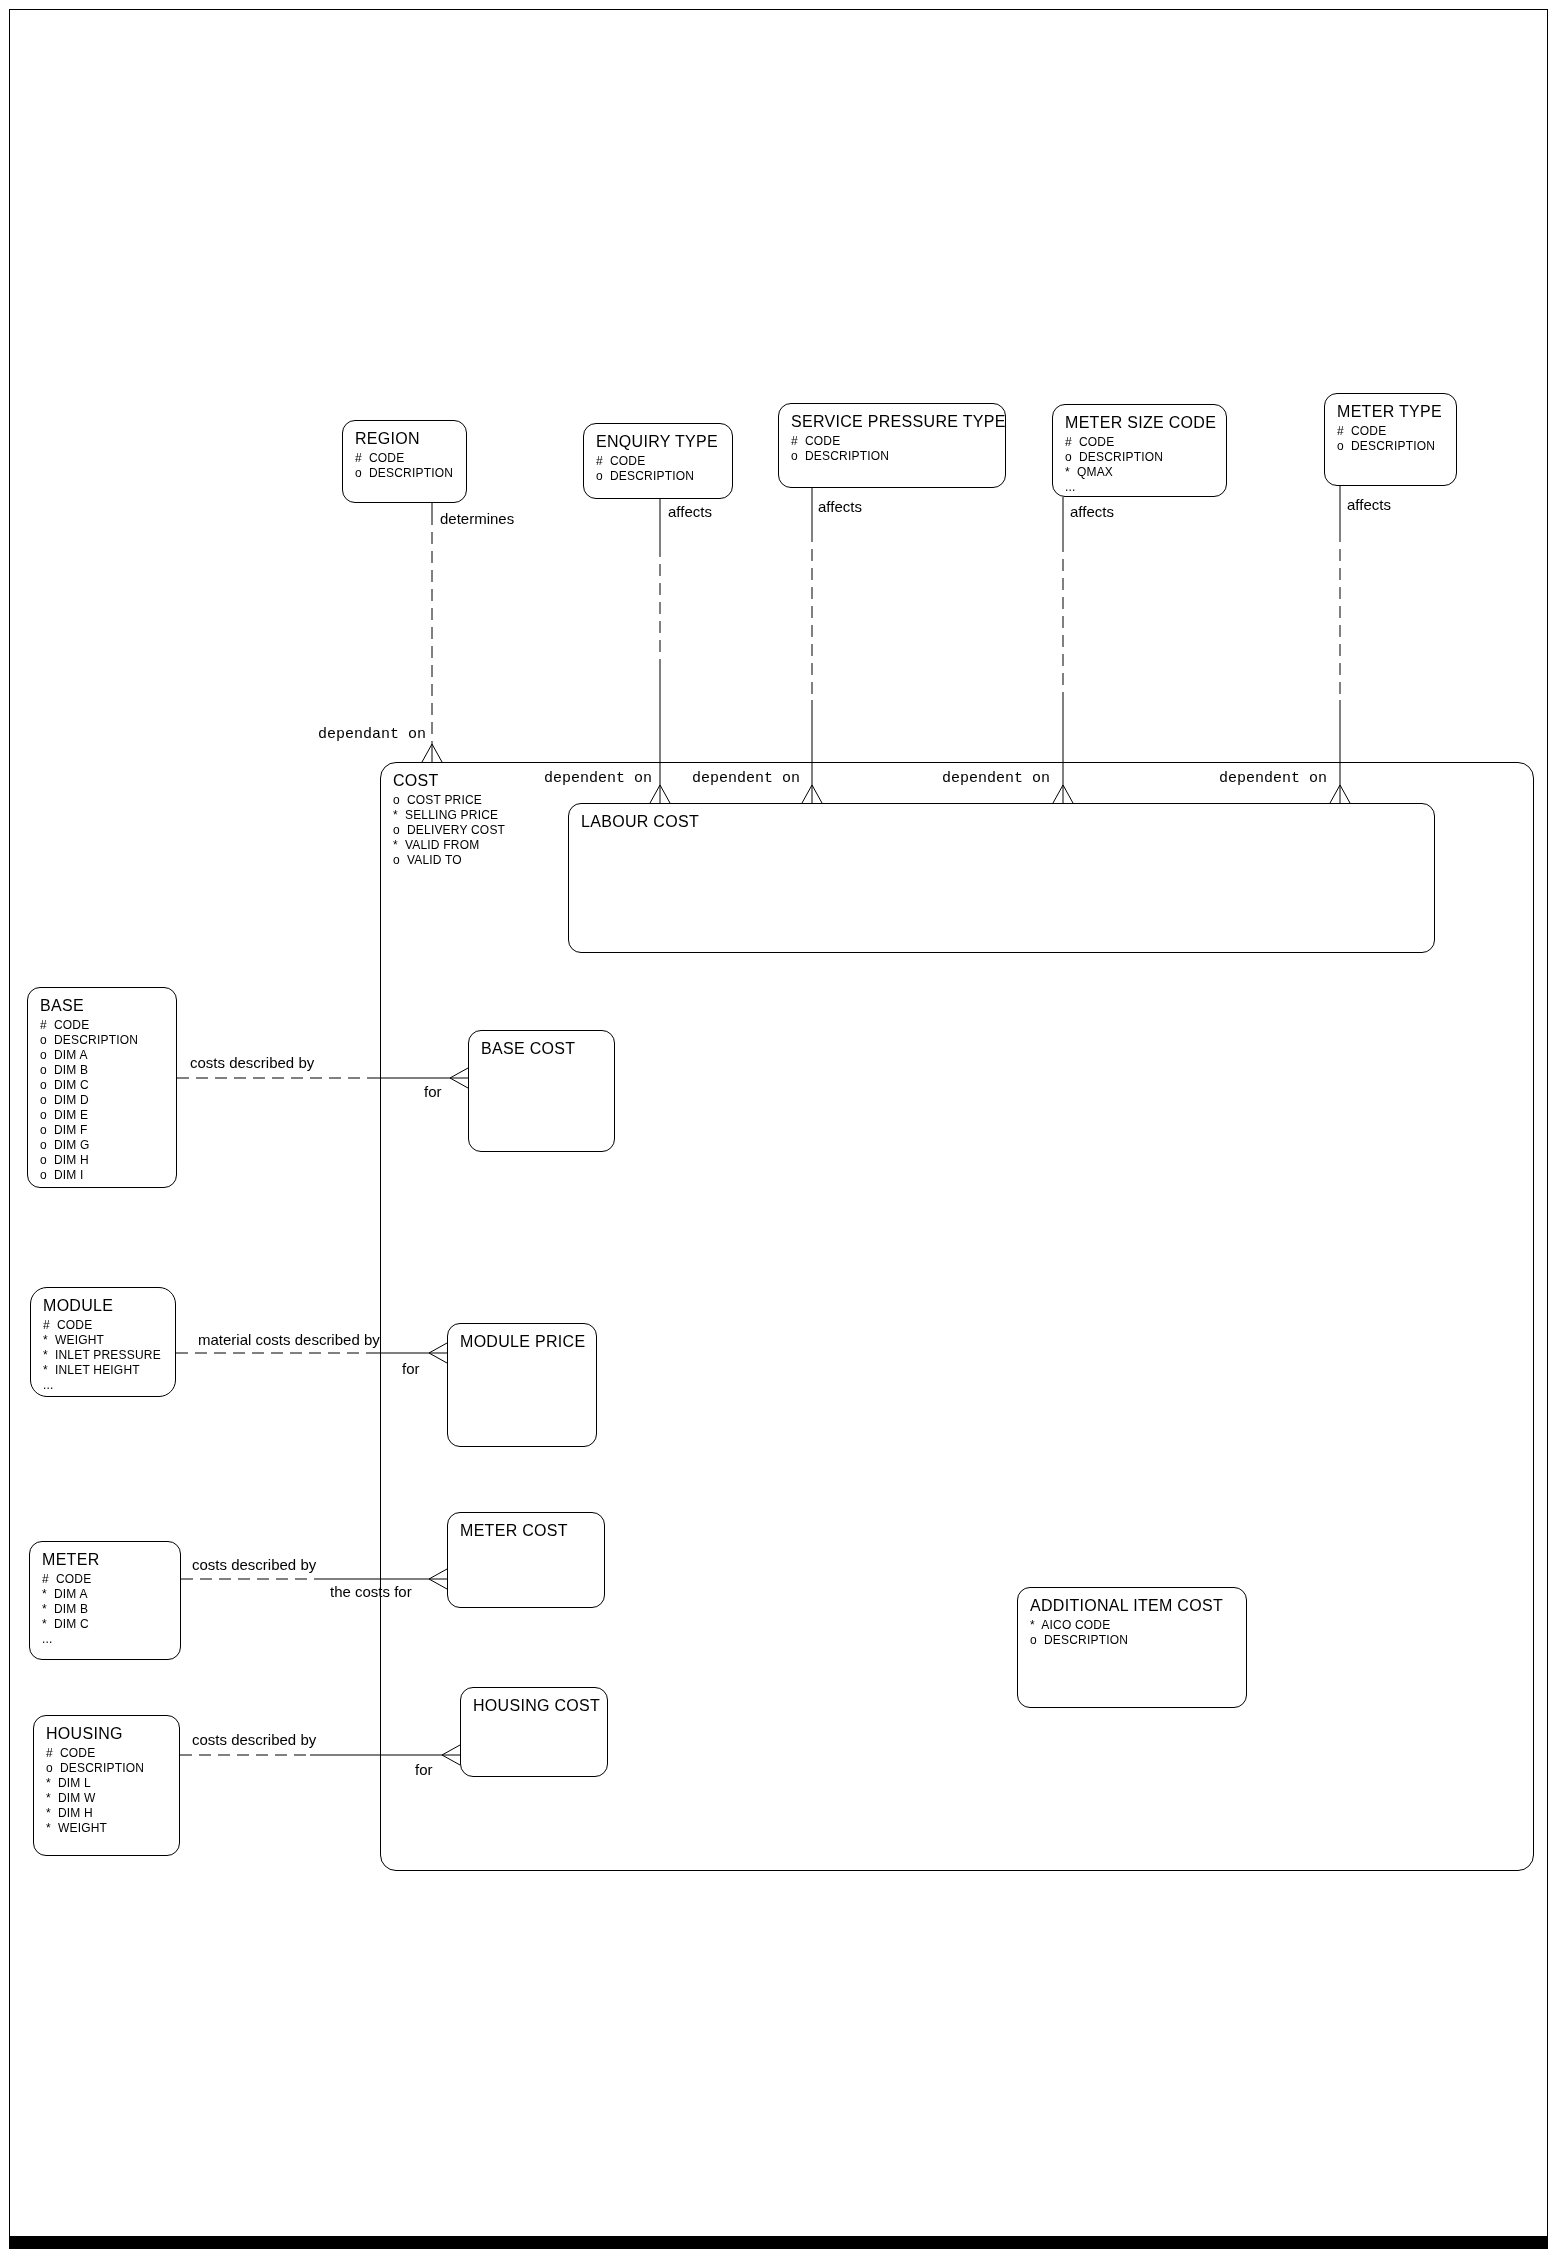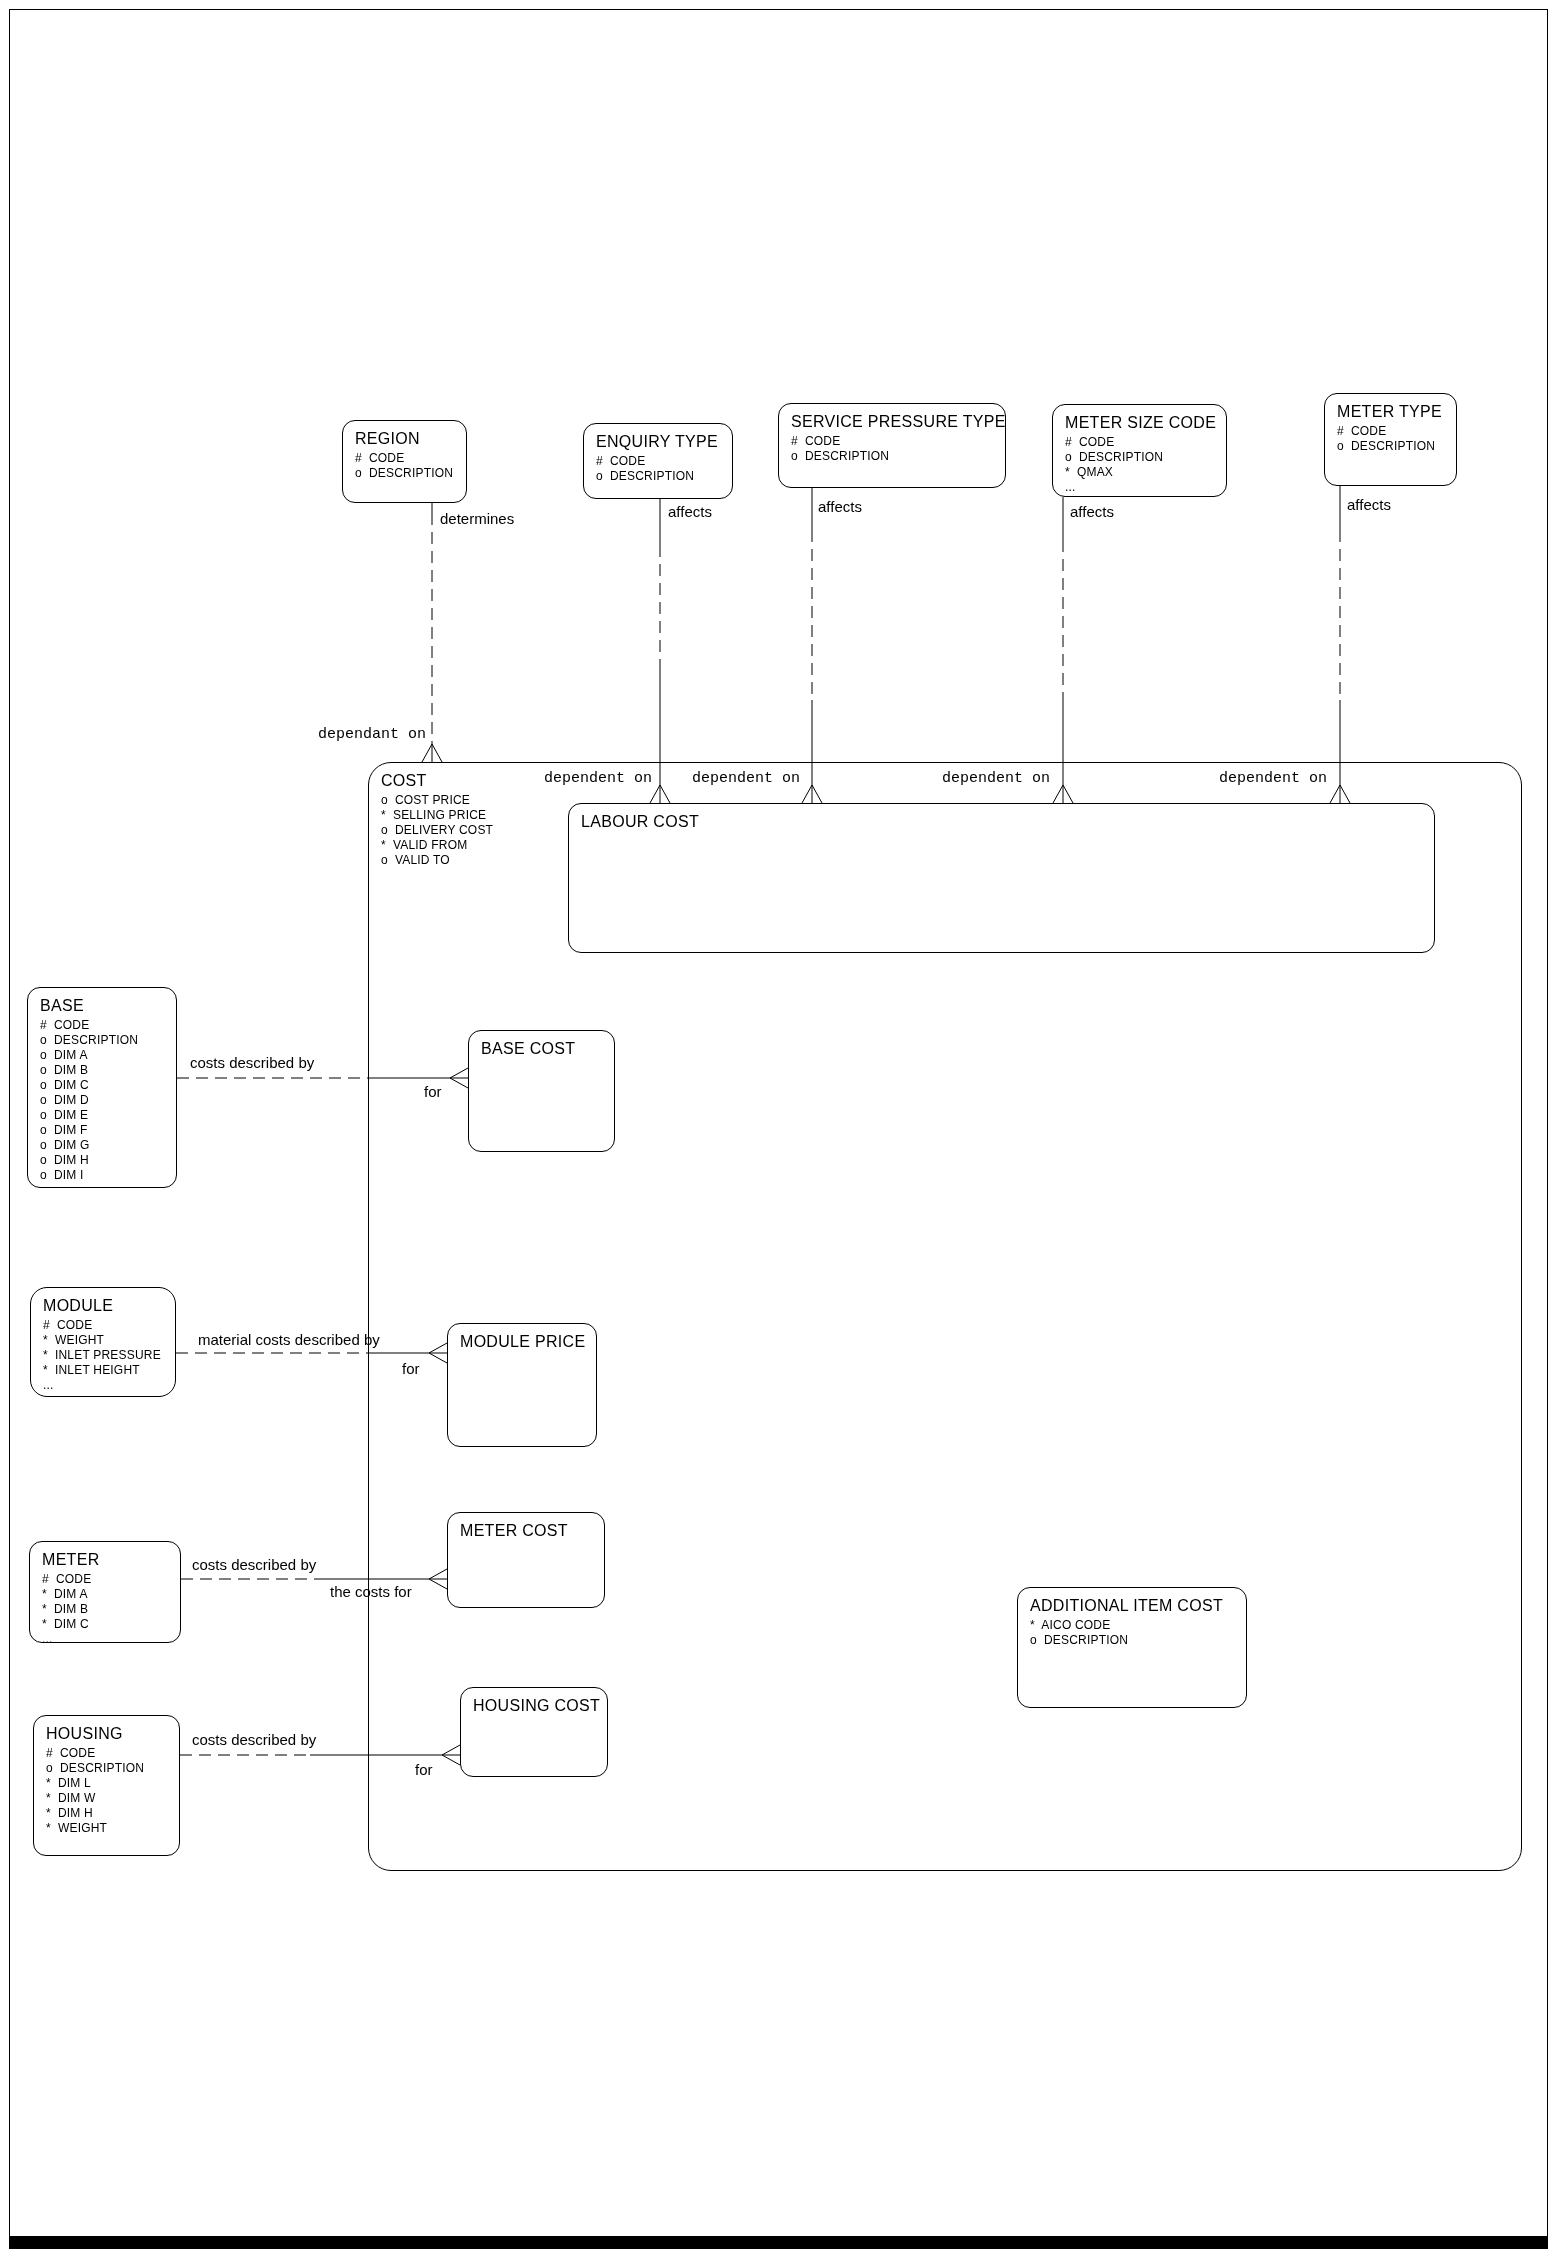--- a/index.html
+++ b/index.html
@@ -12,21 +12,21 @@
     border-left:1px solid #000;border-right:1px solid #000;border-top:1px solid #000;
     border-bottom:13px solid #000;box-sizing:border-box;
   }
   .ent{
     position:absolute;border:1px solid #000;border-radius:13px;background:#fff;
     box-sizing:border-box;padding:9px 6px 4px 12px;
   }
   .ent .t{font-size:16px;letter-spacing:0.3px;margin-bottom:3px;white-space:nowrap;}
   .attrs{line-height:15px;}
   .attr{font-size:12px;white-space:pre;letter-spacing:0.2px;}
-  .big{border-radius:23px;background:transparent;}
+  .big{border-radius:16px;background:transparent;margin-left:12px;}
   .lbl{position:absolute;font-size:15px;white-space:nowrap;}
   .lbl.r{text-align:right;width:120px;font-family:Liberation Mono, monospace;}
   svg.wires{position:absolute;left:0;top:0;pointer-events:none;}
   svg .wire{stroke:#000;stroke-width:1;fill:none;}
   svg .dash{stroke-dasharray:12 7;}
 </style>
 </head>
 <body>
 
 <div id="canvas">
@@ -173,21 +173,21 @@
     <div class="t">MODULE</div>
     <div class="attrs">
         <div class="attr">#  CODE</div>
         <div class="attr">*  WEIGHT</div>
         <div class="attr">*  INLET PRESSURE</div>
         <div class="attr">*  INLET HEIGHT</div>
         <div class="attr">...</div>
       </div>
   </div>
 
-  <div class="ent" style="left:29px;top:1541px;width:152px;height:102px;">
+  <div class="ent" style="left:29px;top:1541px;width:152px;height:119px;">
     <div class="t">METER</div>
     <div class="attrs">
         <div class="attr">#  CODE</div>
         <div class="attr">*  DIM A</div>
         <div class="attr">*  DIM B</div>
         <div class="attr">*  DIM C</div>
         <div class="attr">...</div>
       </div>
   </div>
 

